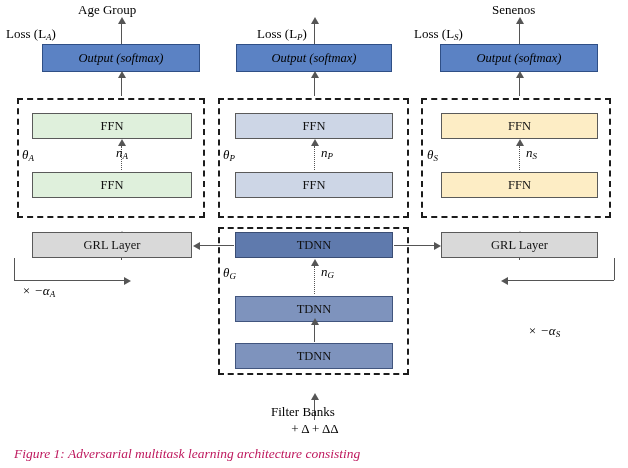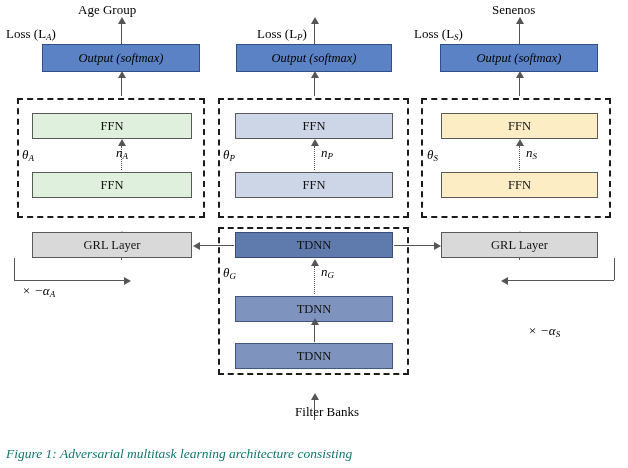--- a/index.html
+++ b/index.html
@@ -68,21 +68,21 @@
   .harrow-r{height:1px;background:#555;}
   .harrow-r:after{
     content:"";position:absolute;right:-7px;top:-3.5px;
     border-top:4px solid transparent;border-bottom:4px solid transparent;
     border-left:7px solid #555;
   }
   .plainline-v{width:1px;background:#555;}
 
   
   .caption{
-    font-size:13.5px;font-style:italic;color:#0f766e;white-space:nowrap;
+    font-size:13.5px;font-style:italic;color:#be185d;white-space:nowrap;margin-left:8px;
   }
 </style>
 </head>
 <body>
 
 <div id="stage">
 
   <div class="abs lbl" style="left:78px;top:2px;">Age Group</div>
   <div class="abs lbl" style="left:492px;top:2px;">Senenos</div>
 
@@ -174,17 +174,18 @@
     <span>× −α</span><span class="sub">A</span>
   </div>
 
   <div class="abs plainline-v" style="left:614px;top:258px;height:22px;"></div>
   <div class="abs harrow-l" style="left:508px;top:280px;width:106px;"></div>
   <div class="abs lbl ital" style="left:528px;top:283px;margin-top:40px;">
     <span>× −α</span><span class="sub">S</span>
   </div>
 
   <div class="abs varrow" style="left:314px;top:400px;height:20px;"></div>
-  <div class="abs lbl" style="left:271px;top:404px;text-align:right;width:88px;">Filter Banks</div>
+  <div class="abs lbl" style="left:271px;top:404px;text-align:left;width:88px;">Filter Banks</div>
+  <div class="abs lbl" style="left:271px;top:421px;text-align:center;width:88px;">+ Δ + ΔΔ</div>
 
   <div class="abs caption" style="left:6px;top:446px;">Figure 1: Adversarial multitask learning architecture consisting</div>
 
 </div>
 
 </body></html>

